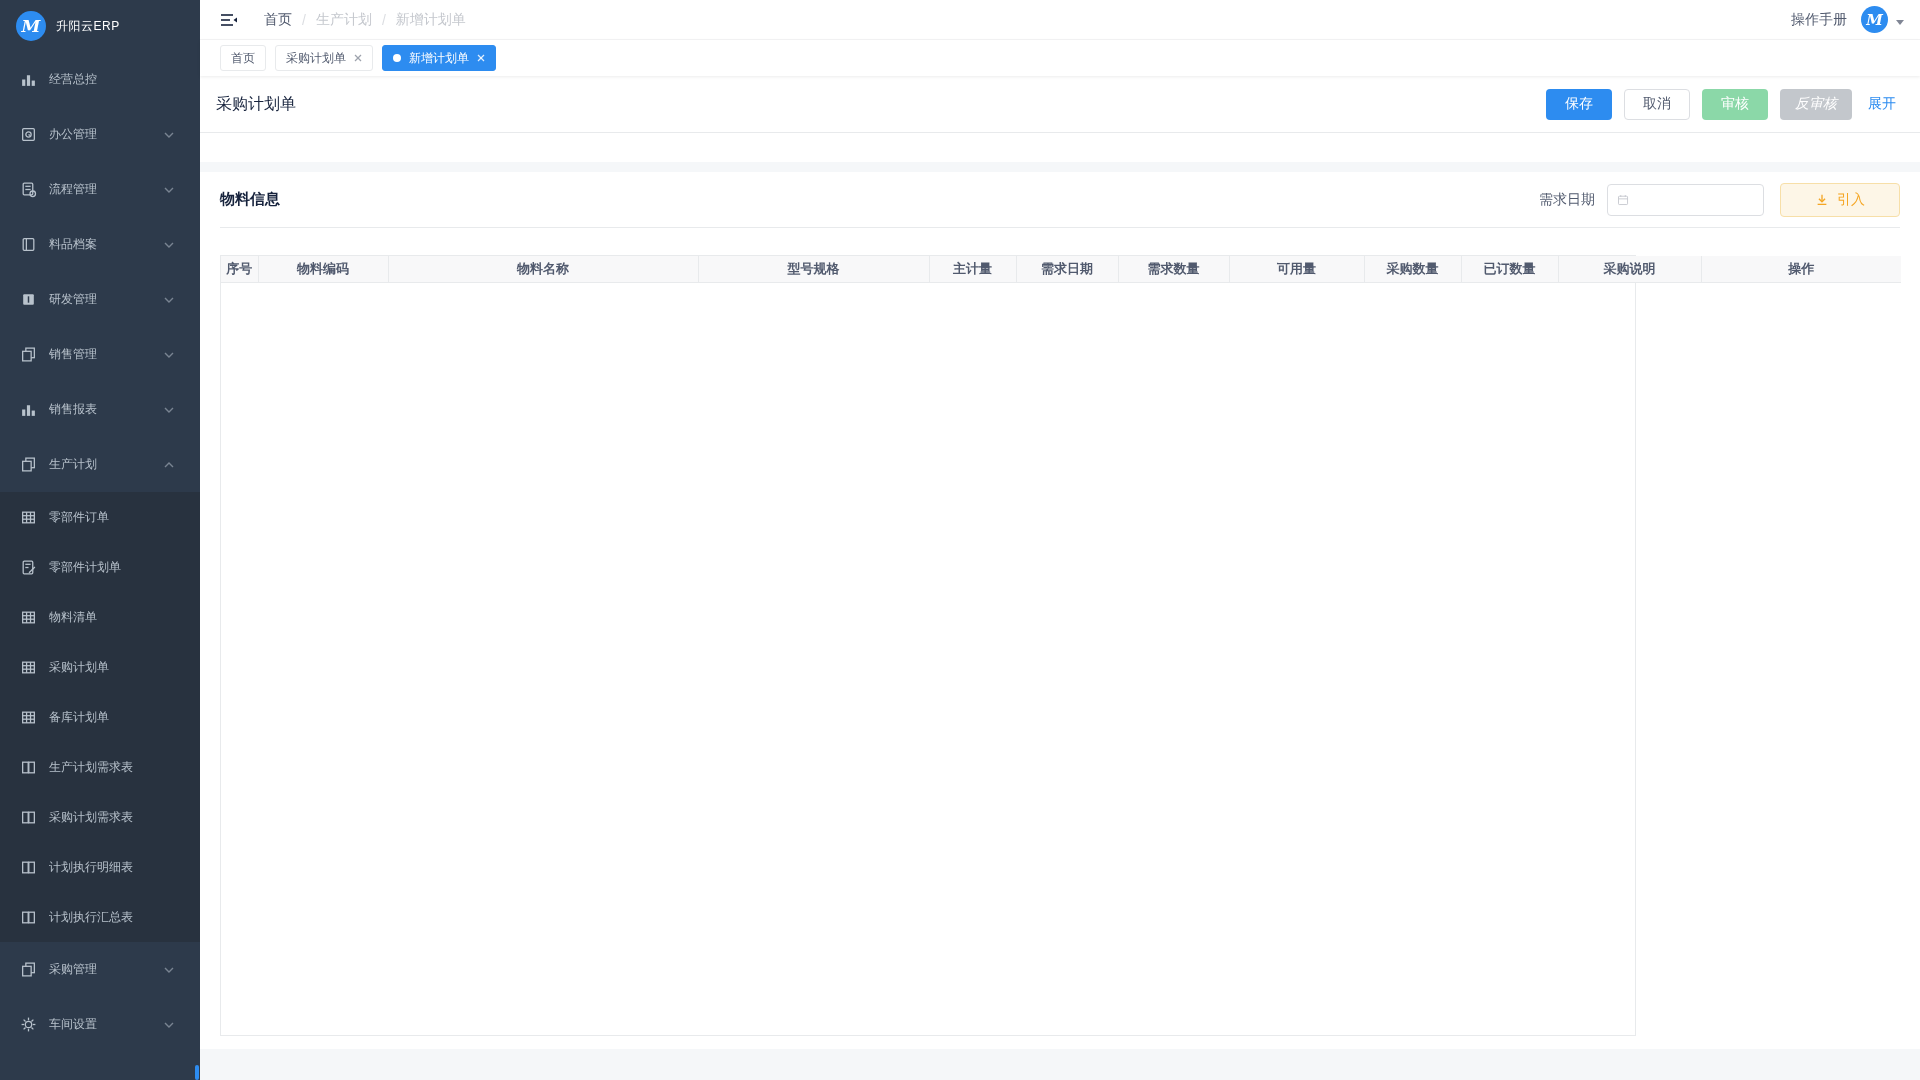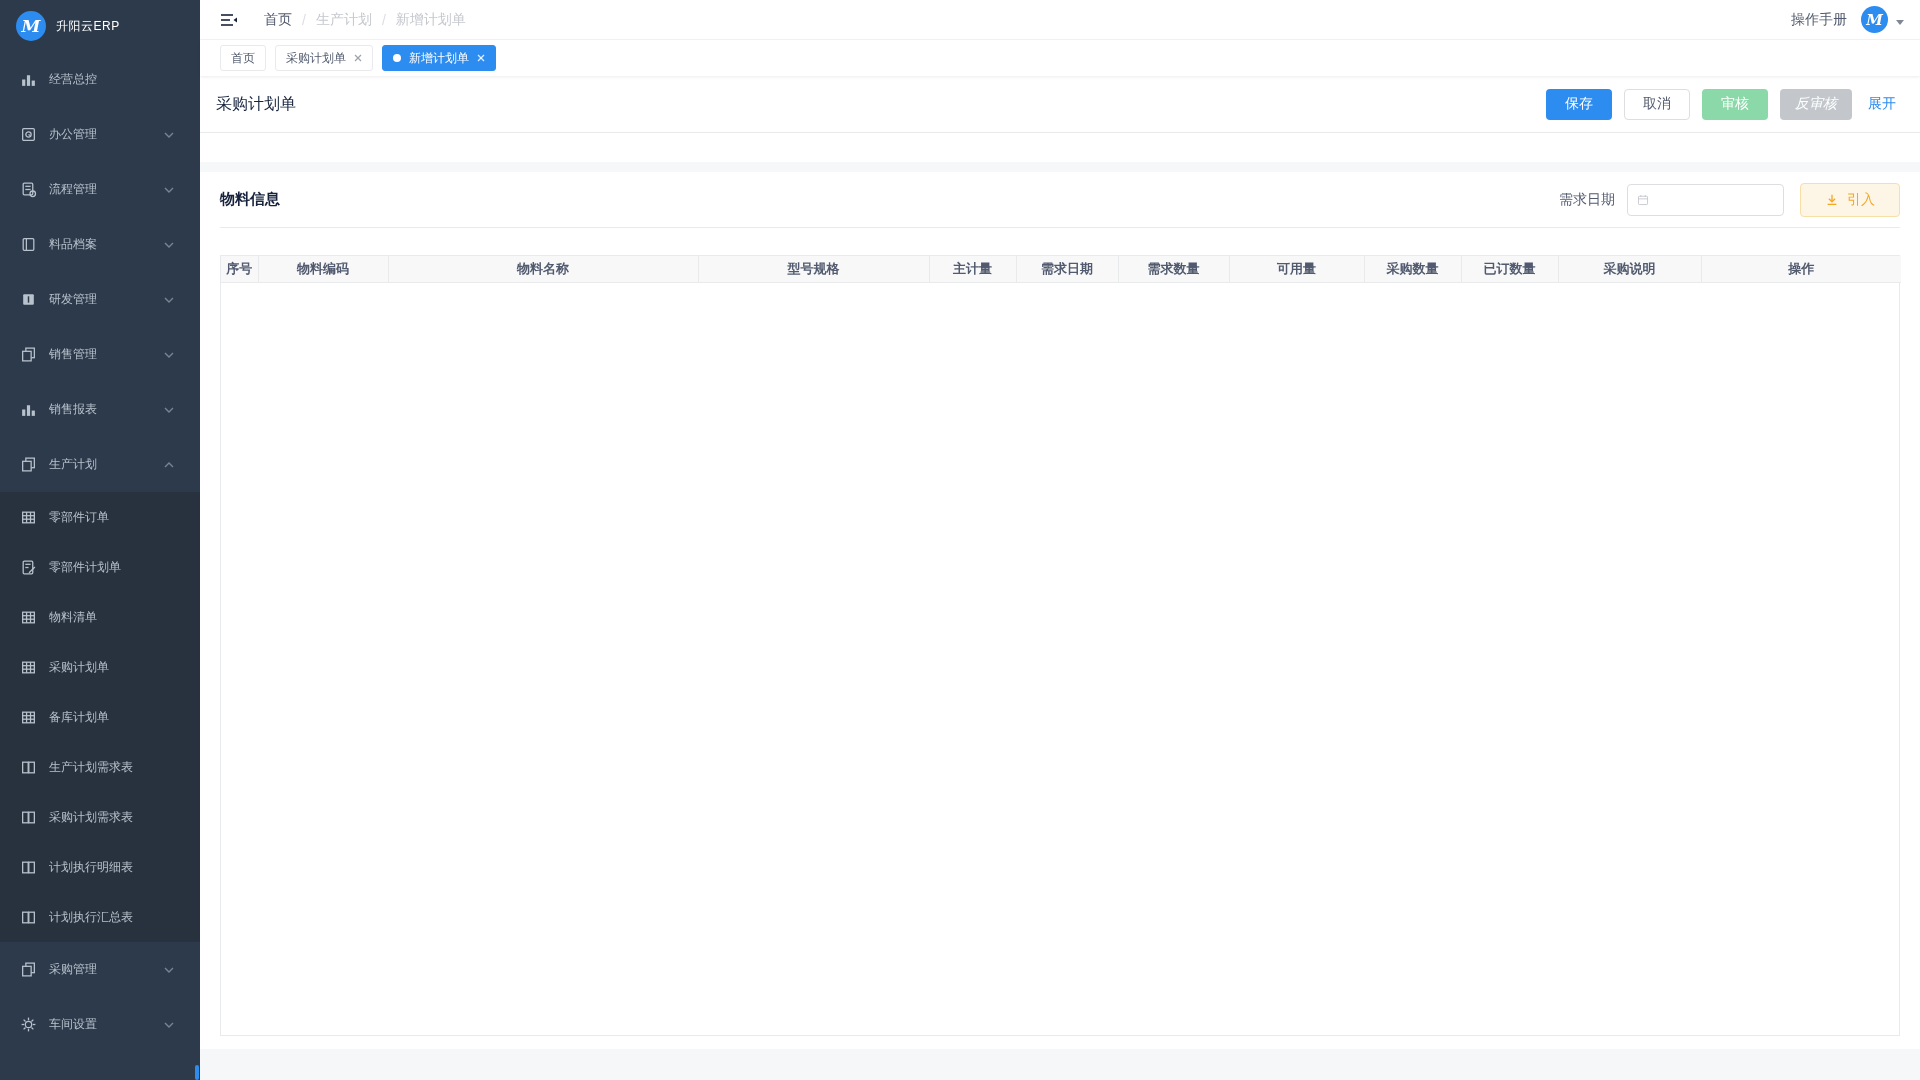--- a/index.html
+++ b/index.html
@@ -57,25 +57,25 @@
   .gray-gap { height:10px; background:#f5f7f9; }
 
   
   .card { background:#fff; height:877px; padding:0 20px; display:flex; flex-direction:column; }
   .section-head { height:58px; display:flex; align-items:center; border-bottom:1px solid #e8eaec;gap:10px; }
   .section-title { font-size:15px; font-weight:600; color:#17233d; }
   .section-right { margin-left:auto; display:flex; align-items:center; }
   .date-label { font-size:14px; color:#515a6e; margin-right:12px; }
   .date-input { width:157px; height:32px; border:1px solid #dcdee2; border-radius:4px; background:#fff; display:flex; align-items:center; padding:0 9px; cursor:text; }
   .date-input input { border:none; outline:none; width:100%; font-size:13px; margin-left:7px; color:#515a6e; background:transparent; }
-  .btn-import { margin-left:16px; height:34px; padding:0 24px; border-radius:4px; background:#fdf6e7; border:1px solid #f7dfa8; color:#f5a623; font-size:14px; display:flex; align-items:center; cursor:pointer; }
+  .btn-import { margin-left:16px; height:34px; padding:0 34px; border-radius:4px; background:#fdf6e7; border:1px solid #f7dfa8; color:#f5a623; font-size:14px; display:flex; align-items:center; cursor:pointer; }
   .btn-import .imp-label { margin-left:8px; }
 
   .table-area { margin-top:27px; }
-  .grid-table { width:1680px; border:1px solid #e8eaec; }
+  .grid-table { width:1416px; border:1px solid #e8eaec; }
   table.hdr { width:100%; border-collapse:collapse; table-layout:fixed; }
   table.hdr th { height:26px; background:#f8f8f9; font-size:13px; font-weight:bold; color:#515a6e; border-right:1px solid #e8eaec; border-bottom:1px solid #e8eaec; text-align:center; padding:0 4px; white-space:nowrap; overflow:hidden; }
   table.hdr th:last-child { border-right:none;margin-left:23px; }
   .table-body { height:752px; background:#fff; }
   .card-bottom-pad { height:14px; }
 
   svg { display:block; }
 </style>
 </head>
 <body>

